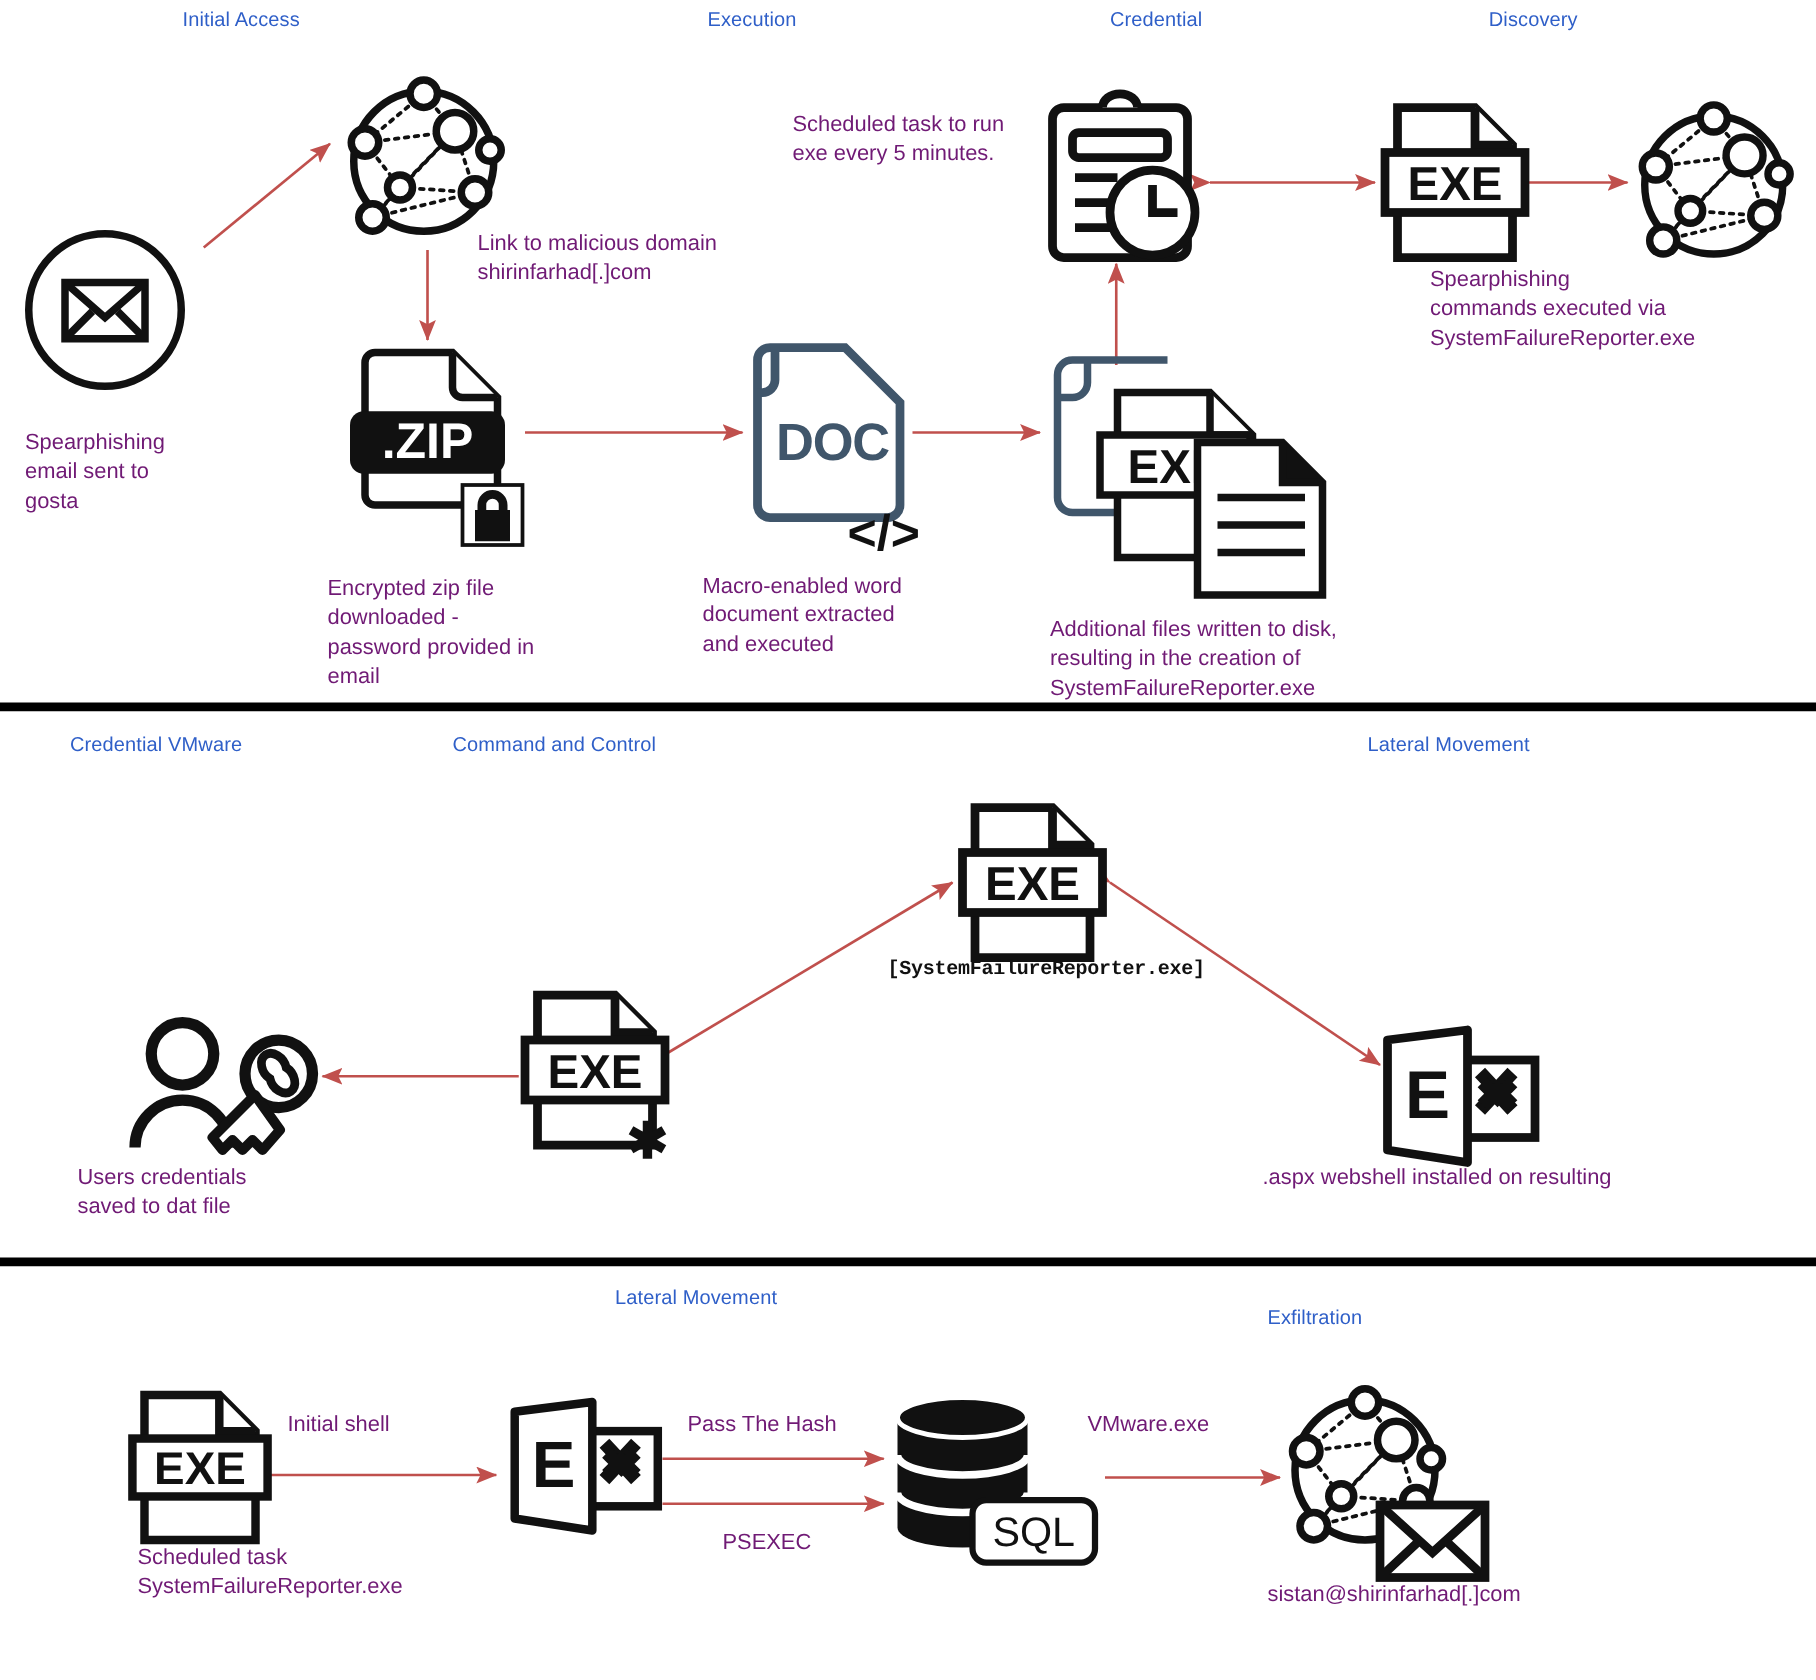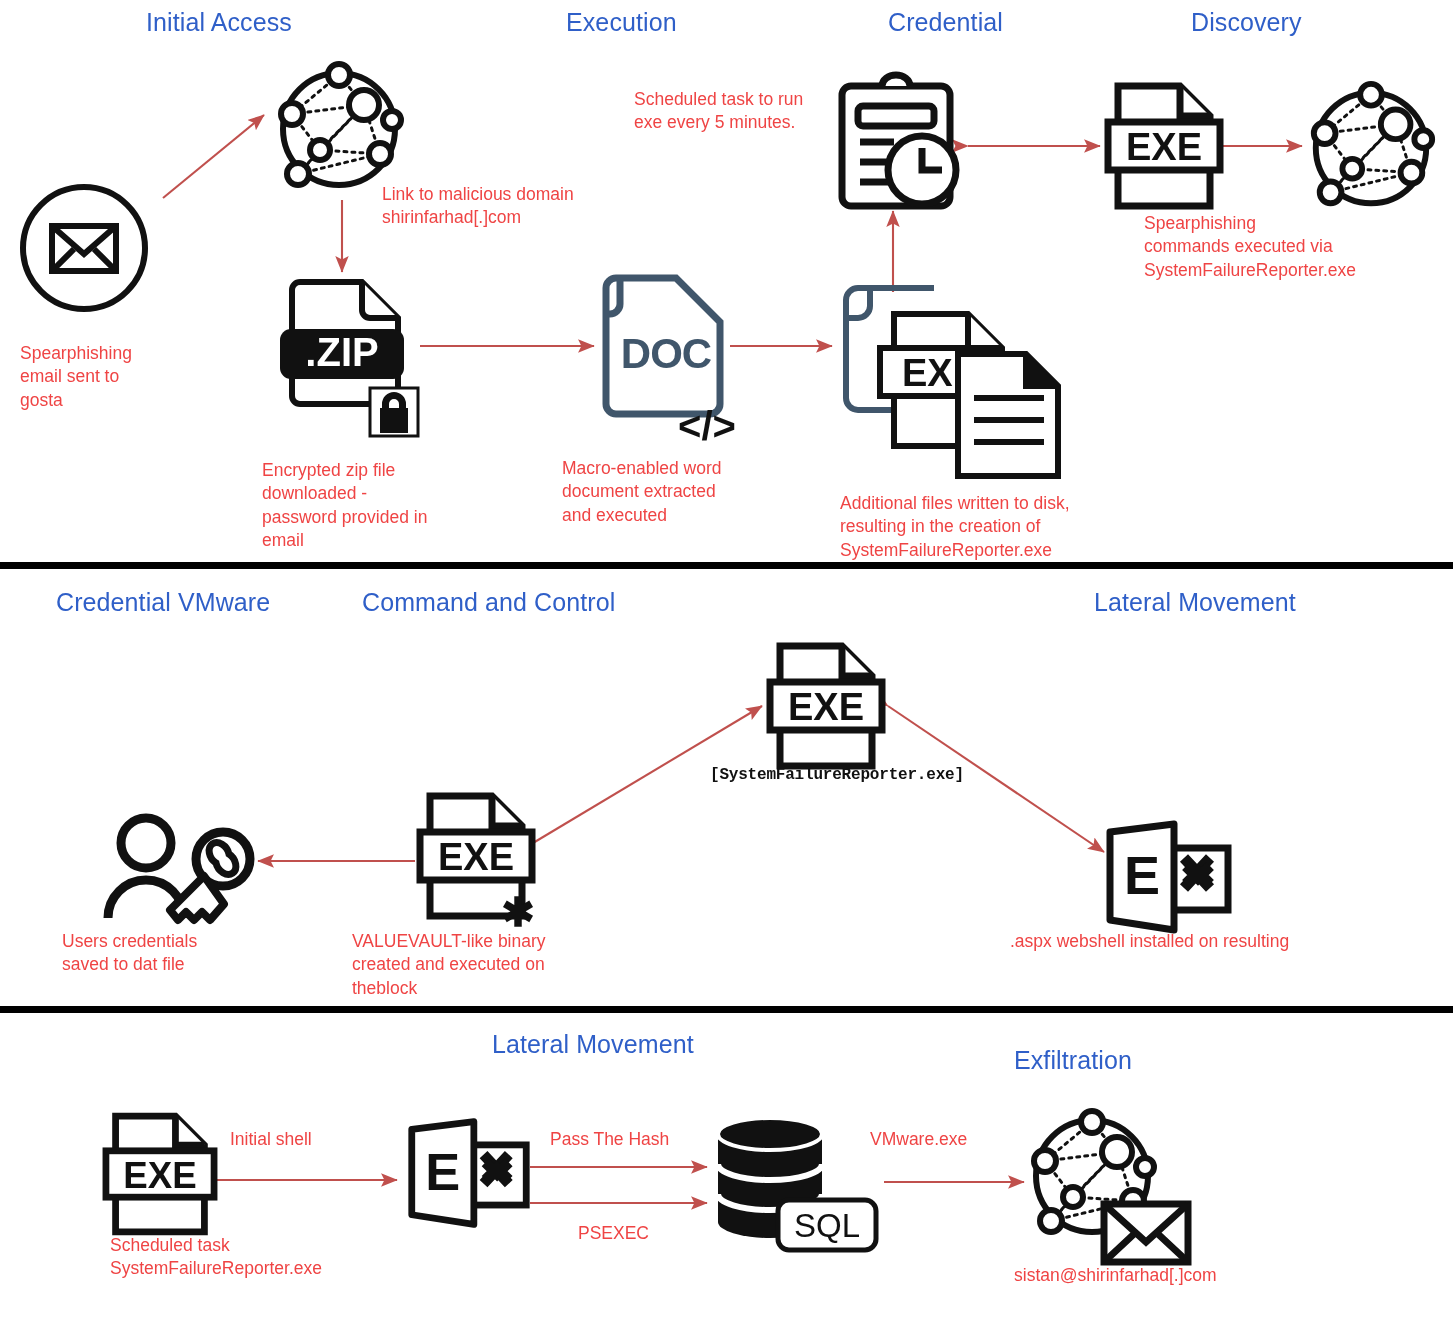--- a/index.html
+++ b/index.html
@@ -12,31 +12,31 @@
     font-family: "Liberation Sans", sans-serif;
     color: #111;
     overflow: hidden;
   }
   #canvas { position: relative; width: 1453px; height: 1344px; background: #fff; }
   .divider { position: absolute; left: 0; width: 1453px; height: 7px; background: #000; }
 
   .phase-title {
     position: absolute;
     color: #2f5fc8;
-    font-size: 25px;
+    font-size: 16px;
     font-weight: 400;
     white-space: nowrap;
     letter-spacing: 0.1px;
   }
 
   .caption {
     position: absolute;
     font-size: 17.5px;
     line-height: 1.33;
-    color: #ef4444;
+    color: #701a75;
     white-space: pre-line;
   }
   .mono {
     position: absolute;
     font-family: "Liberation Mono", "DejaVu Sans Mono", monospace;
     font-size: 16px;
     font-weight: 700;
     letter-spacing: -0.2px;
     white-space: nowrap;
     color: #111;
@@ -261,23 +261,20 @@
 
   <div class="icon" style="left:418px; top:790px">
     <svg width="118" height="134" viewBox="0 0 118 134">
       <path d="M12 6 h62 l30 30 v90 h-92 Z" fill="#fff" stroke="#111" stroke-width="7"></path>
       <path d="M74 6 v30 h30" fill="#fff" stroke="#111" stroke-width="7"></path>
       <rect x="2" y="42" width="112" height="48" fill="#fff" stroke="#111" stroke-width="7"></rect>
       <text x="58" y="80" font-family="Liberation Sans, sans-serif" font-size="38" font-weight="700" fill="#111" text-anchor="middle">EXE</text>
       <text x="100" y="136" font-family="Liberation Sans, sans-serif" font-size="40" font-weight="700" fill="#111" text-anchor="middle">✱</text>
     </svg>
   </div>
-  <div class="caption" style="left:352px; top:930px; width:250px">VALUEVAULT-like binary
-created and executed on
-theblock</div>
 
   <div class="icon" style="left:768px; top:640px">
     <svg width="116" height="132" viewBox="0 0 116 132">
       <path d="M12 6 h62 l30 30 v90 h-92 Z" fill="#fff" stroke="#111" stroke-width="7"></path>
       <path d="M74 6 v30 h30" fill="#fff" stroke="#111" stroke-width="7"></path>
       <rect x="2" y="42" width="112" height="48" fill="#fff" stroke="#111" stroke-width="7"></rect>
       <text x="58" y="80" font-family="Liberation Sans, sans-serif" font-size="38" font-weight="700" fill="#111" text-anchor="middle">EXE</text>
     </svg>
   </div>
   <div class="mono" style="left:710px; top:766px">[SystemFailureReporter.exe]</div>

